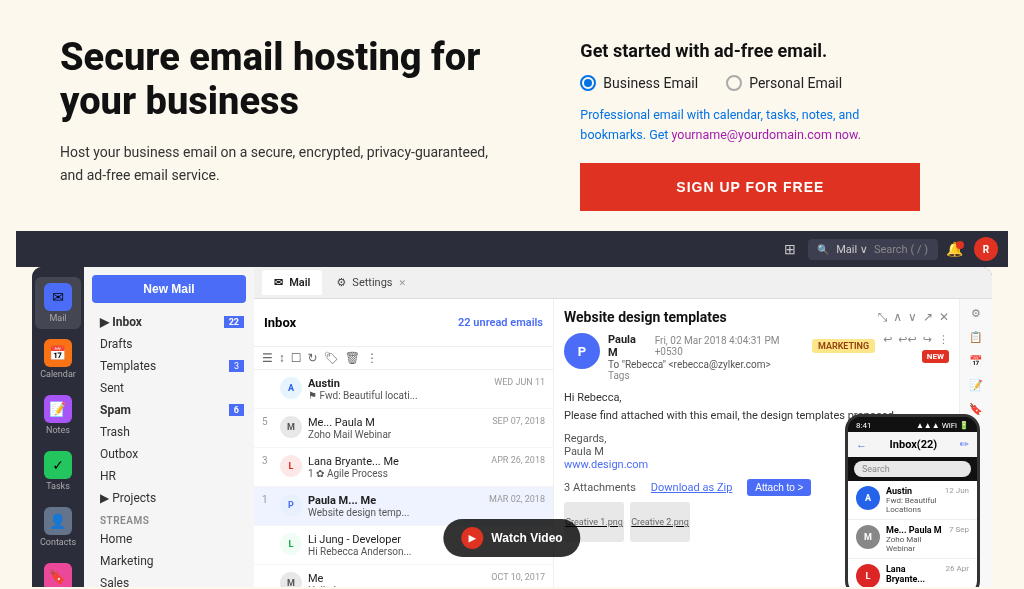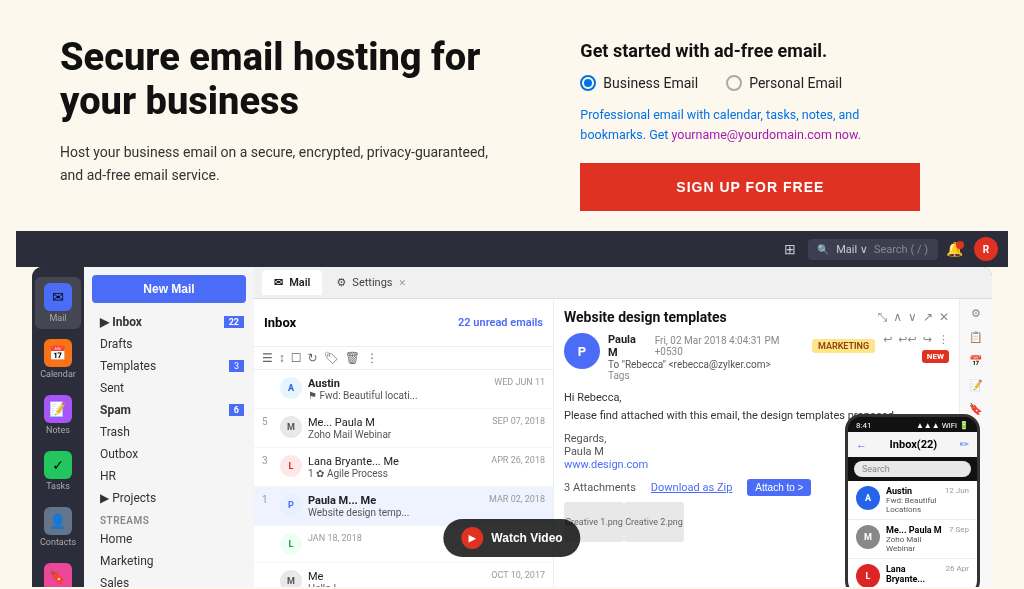--- a/index.html
+++ b/index.html
@@ -337,21 +337,21 @@
     .mail-attachments {
       display: flex; gap: 15px; margin-top: 8px; align-items: center;
       font-size: 11px;
     }
     .attach-label { color: #555; }
     .attach-link { color: #4a6cf7; text-decoration: underline; cursor: pointer; }
     .attach-btn {
       background: #4a6cf7; color: #fff; border: none; border-radius: 3px;
       padding: 3px 8px; font-size: 10px; cursor: pointer;
     }
-    .attach-thumbnails { display: flex; margin-top: 6px; }
+    .attach-thumbnails { display: flex; gap: 6px; margin-top: 6px; text-decoration: underline; }
     .attach-thumb {
       width: 60px; height: 40px;
       background: #e8e8e8;
       border-radius: 3px;
       font-size: 9px;
       display: flex; align-items: center; justify-content: center;
       color: #666;
     }
 
     
@@ -673,20 +673,24 @@
             <div class="mail-item-avatar" style="background:#e8f0fe;color:#4a6cf7;">P</div>
             <div class="mail-item-content">
               <div class="mail-item-from">Paula M... Me</div>
               <div class="mail-item-subject">Website design temp...</div>
             </div>
             <span class="mail-item-date">MAR 02, 2018</span>
           </div>
           <div class="mail-item">
             <span class="mail-item-num"></span>
             <div class="mail-item-avatar" style="background:#f0fdf4;color:#16a34a;">L</div>
+            <div class="mail-item-content">
+              <div class="mail-item-from">Li Jung - Developer</div>
+              <div class="mail-item-subject">Hi Rebecca Anderson...</div>
+            </div>
             <span class="mail-item-date">JAN 18, 2018</span>
           </div>
           <div class="mail-item">
             <span class="mail-item-num"></span>
             <div class="mail-item-avatar" style="background:#e8e8e8;color:#555;">M</div>
             <div class="mail-item-content">
               <div class="mail-item-from">Me</div>
               <div class="mail-item-subject">Hello !</div>
             </div>
             <span class="mail-item-date">OCT 10, 2017</span>

